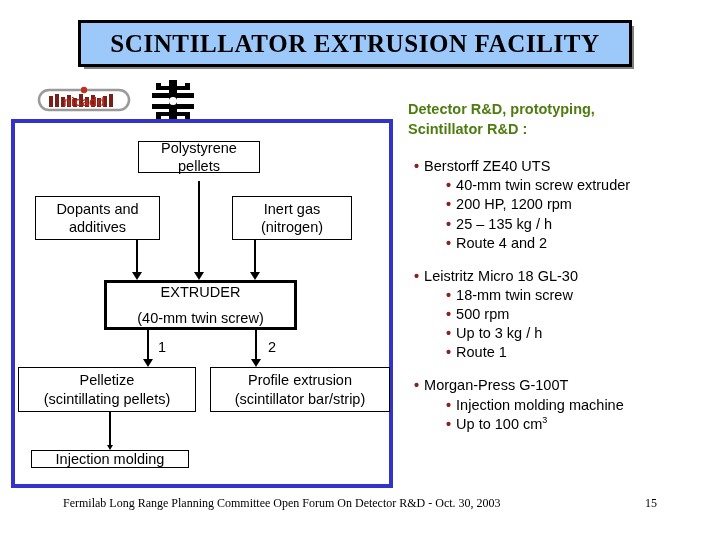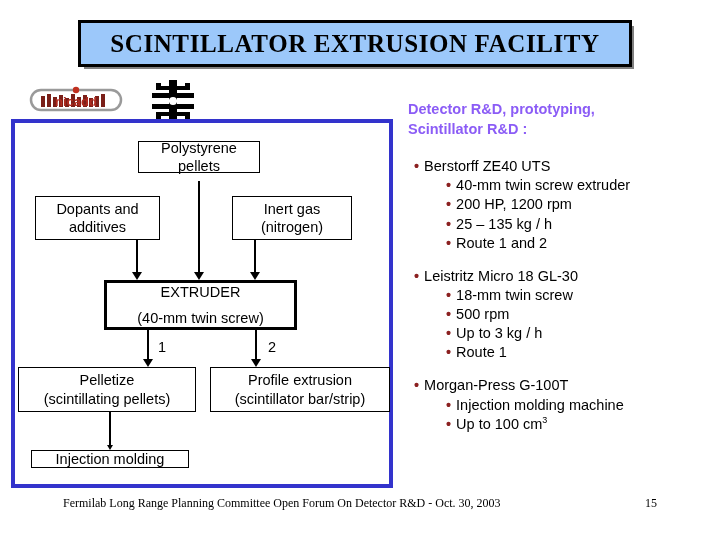--- a/index.html
+++ b/index.html
@@ -42,21 +42,21 @@
     font-size: 25px;
     color: #000000;
     letter-spacing: 0.6px;
     white-space: nowrap;
     font-weight: bold;
   }
 
   
   .nicadd-logo {
     position: absolute;
-    left: 26px;
+    left: 34px;
     top: 86px;
     width: 100px;
     height: 28px;
   }
   .fermi-logo {
     position: absolute;
     left: 150px;
     top: 80px;
     width: 46px;
     height: 42px;
@@ -125,21 +125,21 @@
   
   .rpanel {
     position: absolute;
     left: 408px;
     top: 100px;
     width: 305px;
   }
   .rhead {
     font-size: 14.5px;
     font-weight: bold;
-    color: #8b5cf6;
+    color: #4d7c0f;
     line-height: 1.35;
     margin: 0 0 18px 0;
   }
   .rhead span { display: block; white-space: nowrap; }
 
   .rgroup { margin-bottom: 14px; }
   .rlvl1 {
     font-size: 14.5px;
     color: #000000;
     line-height: 1.32;
@@ -301,21 +301,21 @@
       <div class="rlvl2">
         <span class="bul">•</span><span>40-mm twin screw extruder</span>
       </div>
       <div class="rlvl2">
         <span class="bul">•</span><span>200 HP, 1200 rpm</span>
       </div>
       <div class="rlvl2">
         <span class="bul">•</span><span>25 – 135 kg / h</span>
       </div>
       <div class="rlvl2">
-        <span class="bul">•</span><span>Route 1 and 2</span>
+        <span class="bul">•</span><span>Route 4 and 2</span>
       </div>
     </div>
 
     <div class="rgroup">
       <div class="rlvl1">
         <span class="bul">•</span><span>Leistritz Micro 18 GL-30</span>
       </div>
       <div class="rlvl2">
         <span class="bul">•</span><span>18-mm twin screw</span>
       </div>

